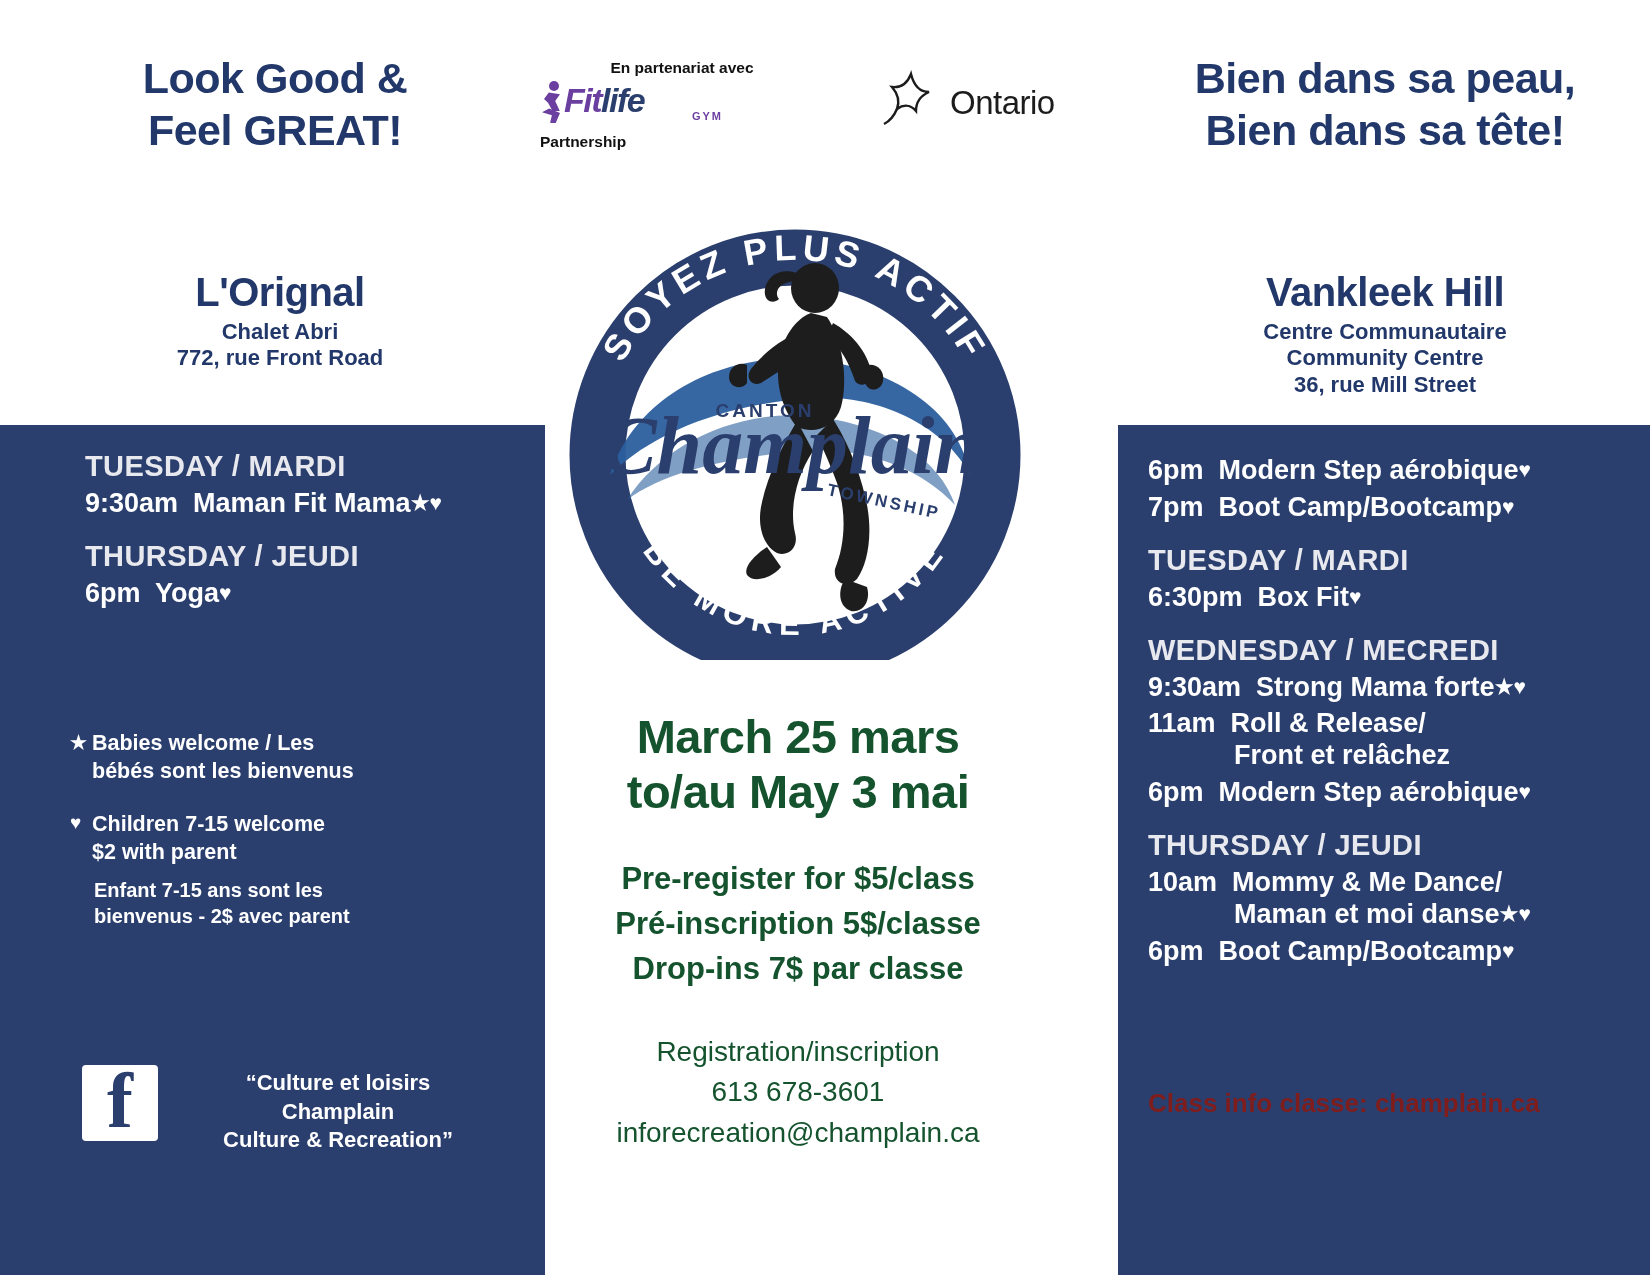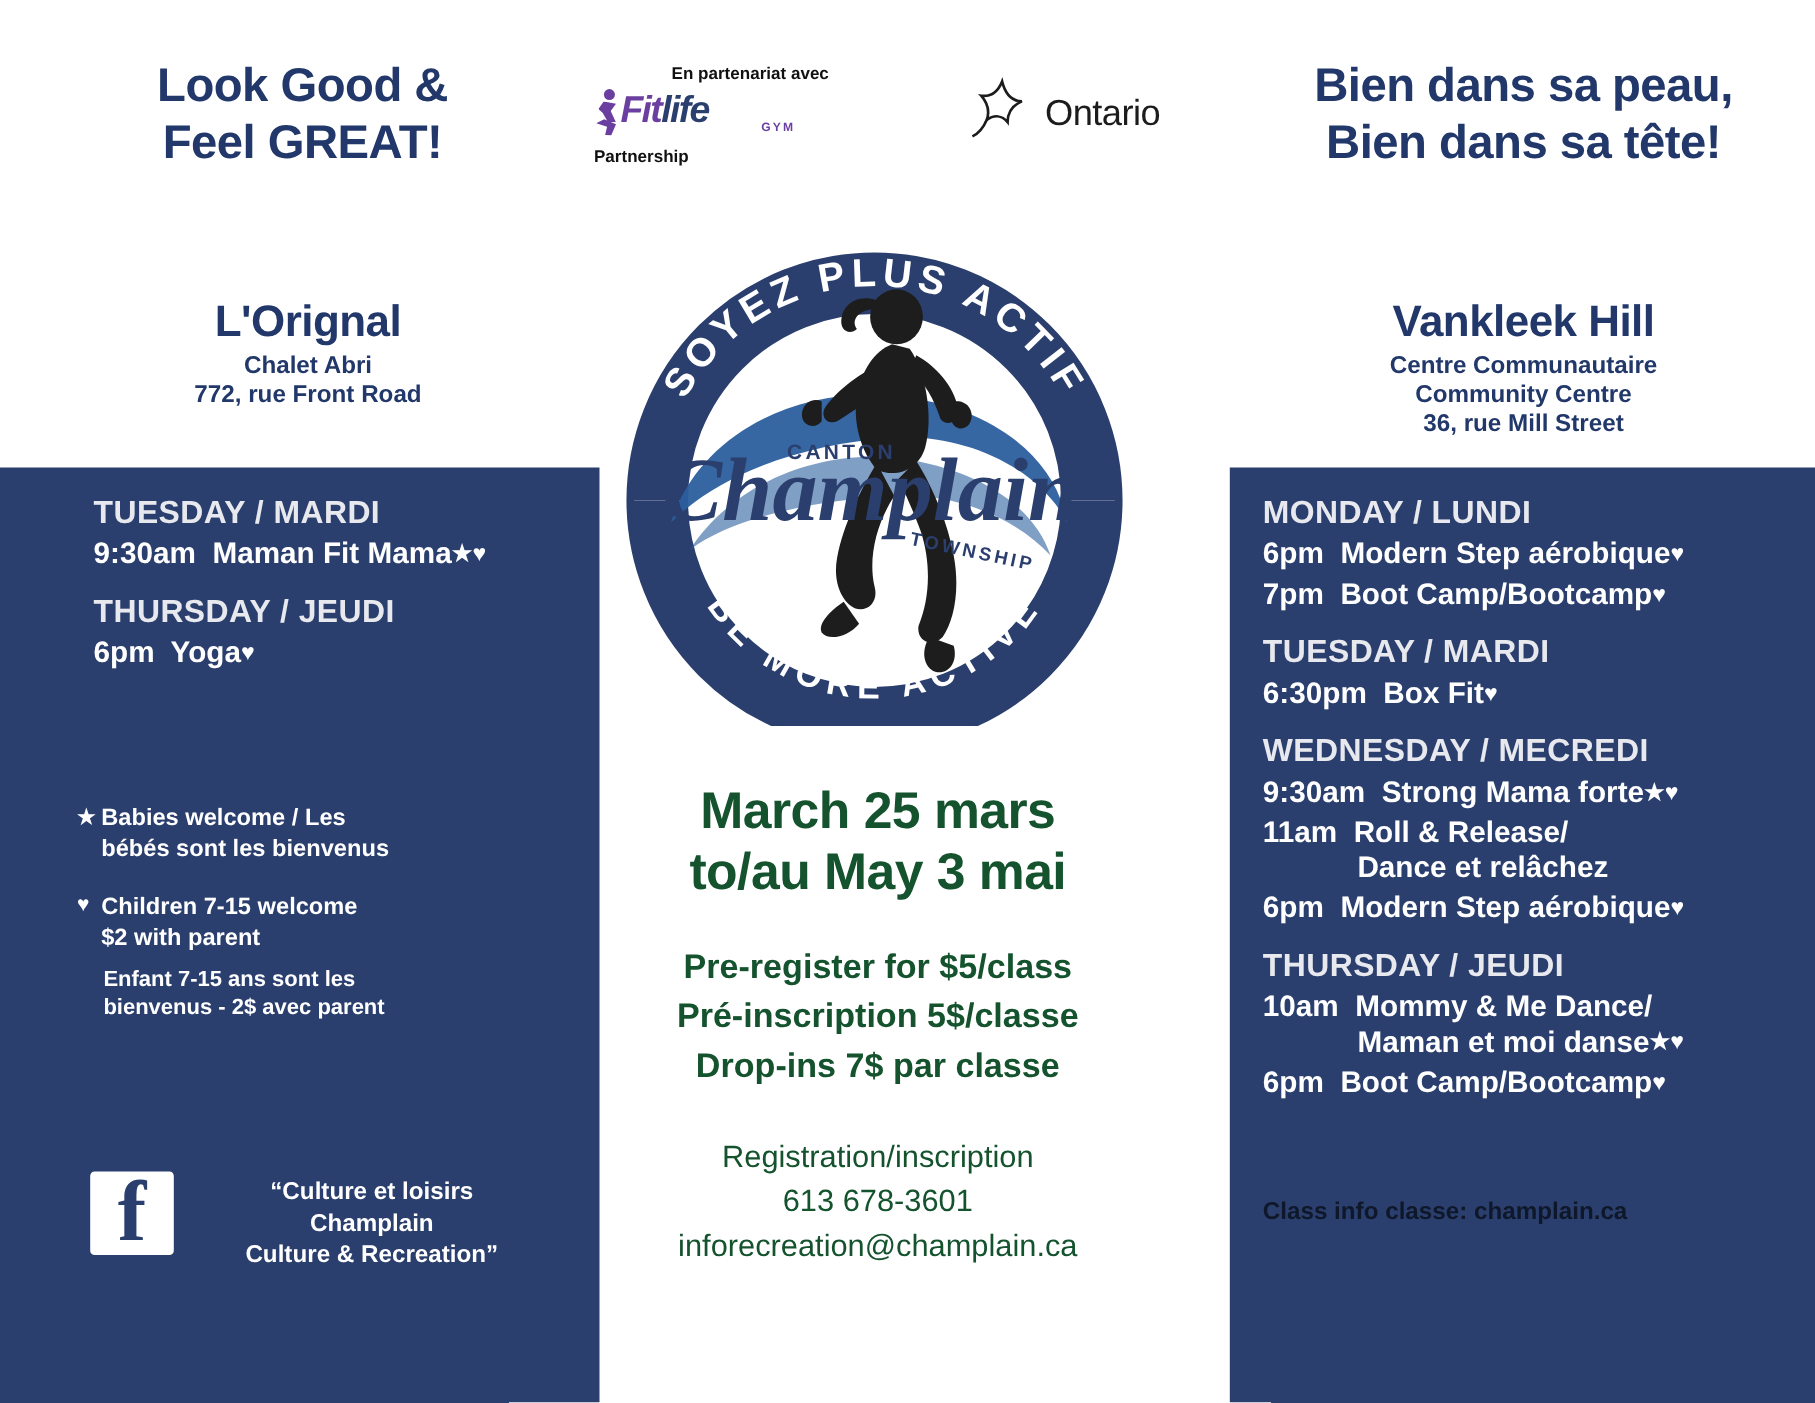--- a/index.html
+++ b/index.html
@@ -134,21 +134,21 @@
     position: absolute; left: 548px; top: 710px; width: 500px;
     text-align: center; color: #14532d;
   }
   .dates { font-size: 47px; font-weight: bold; line-height: 1.16; letter-spacing: -0.5px; }
   .prices { margin-top: 38px; font-size: 31px; font-weight: bold; line-height: 1.45; }
   .contact { margin-top: 40px; font-size: 28px; font-weight: normal; line-height: 1.45; }
 
   
   .classinfo {
     position: absolute; left: 1148px; top: 1088px; width: 490px;
-    color: #0f172a; font-size: 22px; font-weight: bold;
+    color: #7f1d1d; font-size: 26px; font-weight: bold;
   }
 </style>
 </head>
 <body>
 
 <div class="poster">
 
   <div class="panel-left"></div>
   <div class="panel-right"></div>
 
@@ -241,28 +241,27 @@
     <div class="sub" id="loc-right-sub"><span>Centre Communautaire</span><br><span>Community Centre</span><br><span>36, rue Mill Street</span></div>
   </div>
 
   <div class="sched sched-left" id="sched-left">
       <div class="day">TUESDAY / MARDI</div>
       <div class="cls"><span>9:30am</span>&nbsp; <span>Maman Fit Mama</span><span class="mark">★♥</span></div>
       <div class="day">THURSDAY / JEUDI</div>
       <div class="cls"><span>6pm</span>&nbsp; <span>Yoga</span><span class="mark">♥</span></div>
     </div>
   <div class="sched sched-right" id="sched-right">
-      <div class="day">MONDAY / LUNDI</div>
       <div class="cls"><span>6pm</span>&nbsp; <span>Modern Step aérobique</span><span class="mark">♥</span></div>
       <div class="cls"><span>7pm</span>&nbsp; <span>Boot Camp/Bootcamp</span><span class="mark">♥</span></div>
       <div class="day">TUESDAY / MARDI</div>
       <div class="cls"><span>6:30pm</span>&nbsp; <span>Box Fit</span><span class="mark">♥</span></div>
       <div class="day">WEDNESDAY / MECREDI</div>
       <div class="cls"><span>9:30am</span>&nbsp; <span>Strong Mama forte</span><span class="mark">★♥</span></div>
-      <div class="cls"><span>11am</span>&nbsp; <span>Roll &amp; Release/</span><br><span class="ind" style="margin-left:86px">Dance et relâchez</span></div>
+      <div class="cls"><span>11am</span>&nbsp; <span>Roll &amp; Release/</span><br><span class="ind" style="margin-left:86px">Front et relâchez</span></div>
       <div class="cls"><span>6pm</span>&nbsp; <span>Modern Step aérobique</span><span class="mark">♥</span></div>
       <div class="day">THURSDAY / JEUDI</div>
       <div class="cls"><span>10am</span>&nbsp; <span>Mommy &amp; Me Dance/</span><br><span class="ind" style="margin-left:86px">Maman et moi danse</span><span class="mark">★♥</span></div>
       <div class="cls"><span>6pm</span>&nbsp; <span>Boot Camp/Bootcamp</span><span class="mark">♥</span></div>
     </div>
 
   <div class="notes" id="notes-left">
       <div class="note">
         <span class="sym">★</span>
         <div class="l1">Babies welcome / Les<br>bébés sont les bienvenus</div>

